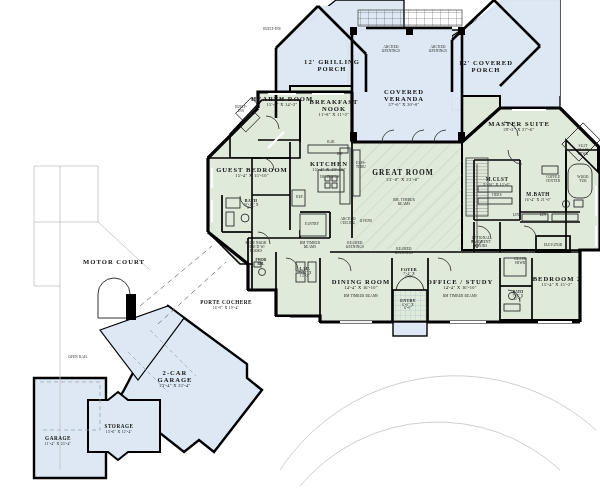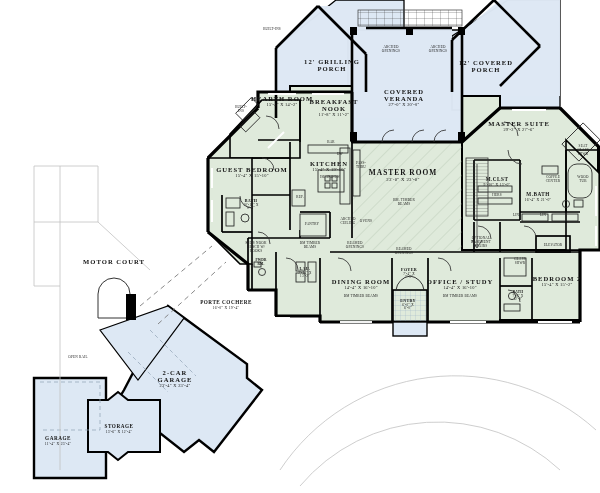--- a/index.html
+++ b/index.html
@@ -389,21 +389,21 @@
       </div>
       <div class="rm-label " style="left: 252px; top: 172px;">
         <span class="rm-name">GUEST BEDROOM</span>
         <span class="rm-dim">15'-4" X 15'-10"</span>
       </div>
       <div class="rm-label " style="left: 329px; top: 166px;">
         <span class="rm-name">KITCHEN</span>
         <span class="rm-dim">15'-4" X 19'-10"</span>
       </div>
       <div class="rm-label lbl-lg" style="left: 403px; top: 176px;">
-        <span class="rm-name">MASTER ROOM</span>
+        <span class="rm-name">GREAT ROOM</span>
         <span class="rm-dim">23'-0" X 23'-0"</span>
       </div>
       <div class="rm-label lbl-sm" style="left: 497px; top: 182px;">
         <span class="rm-name">M.CLST</span>
         <span class="rm-dim">9'-10" X 13'-0"</span>
       </div>
       <div class="rm-label lbl-sm" style="left: 538px; top: 197px;">
         <span class="rm-name">M.BATH</span>
         <span class="rm-dim">16'-4" X 21'-0"</span>
       </div>

